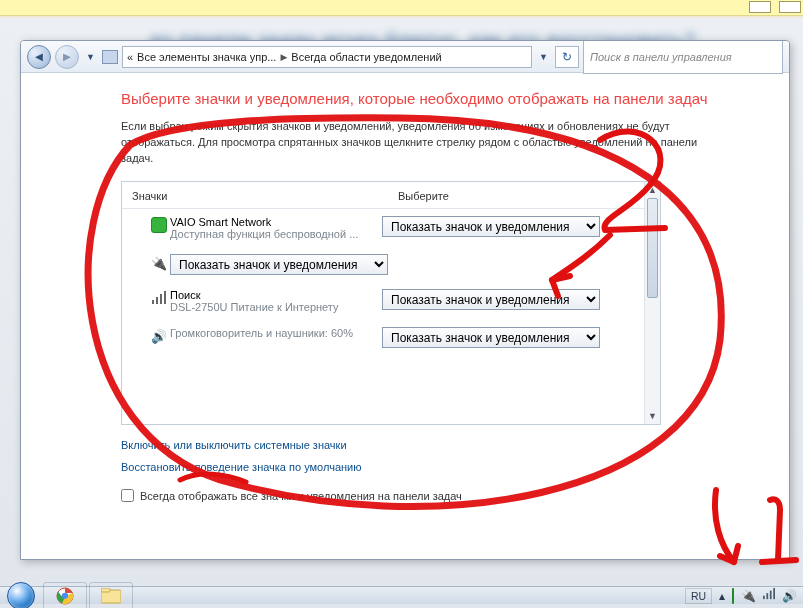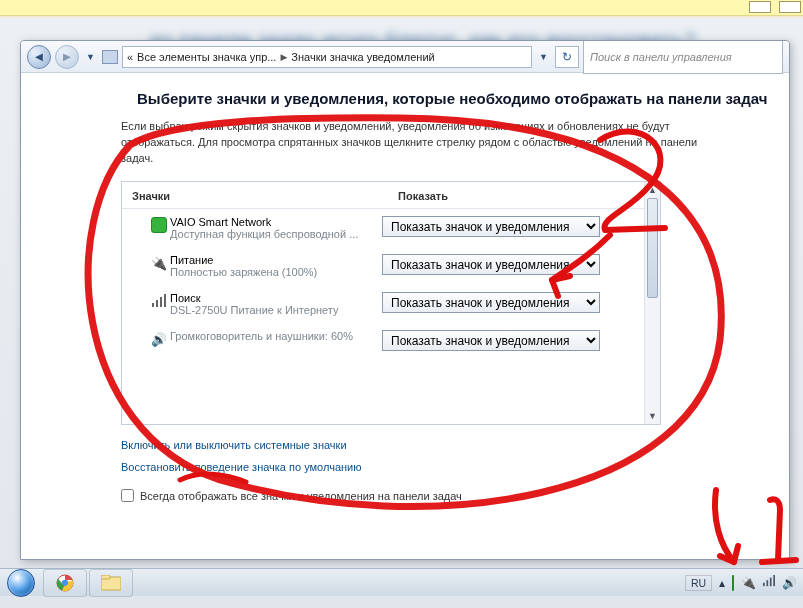--- a/index.html
+++ b/index.html
@@ -32,25 +32,25 @@
   .addr-icon { width: 16px; height: 14px; background: #c7d6ea; border: 1px solid #7e95b3; }
   .breadcrumb { flex: 1; background: #fff; border: 1px solid #a7b6c8; height: 22px;
                 display: flex; align-items: center; padding: 0 4px; gap: 4px; color: #222; }
   .breadcrumb .sep { color: #555; font-size: 9px; }
   .refresh { width: 24px; height: 22px; border: 1px solid #a7b6c8; background: #fff;
              display:flex; align-items:center; justify-content:center; color:#2a5e9e; font-size:12px;}
   .search { width: 200px; height: 22px; border: 1px solid #a7b6c8; background: #fff;
             color: #888; font-style: italic; padding: 16px 6px; font-size: 11px; display:flex; align-items:center;}
 
   .content { padding: 16px 20px 10px 100px; height: calc(100% - 32px); overflow: hidden; color: #333; }
-  .page-title { color: #0f172a; font-size: 15px; font-weight: 700; line-height: 1.35; margin-bottom: 10px; margin-left: 16px; }
+  .page-title { color: #ef4444; font-size: 15px; font-weight: 400; line-height: 1.35; margin-bottom: 10px; }
   .page-desc  { font-size: 11px; color: #333; line-height: 1.45; margin-bottom: 14px; max-width: 600px;}
 
   .panel { border: 1px solid #c5cdd8; width: 540px; height: 244px; position: relative; }
-  .panel-head { display: flex; border-bottom: 1px solid #e2e6ec; font-weight: 700;
+  .panel-head { display: flex; border-bottom: 1px solid #e2e6ec; font-weight: 400;
                 font-size: 11px; padding: 8px 10px 6px 10px; }
   .col-icons { width: 266px; }
   .col-behav { flex: 1; }
   .panel-body { height: 206px; overflow: hidden; }
   .scrollbar { position: absolute; right: 0; top: 0; bottom: 0; width: 16px;
                background: #f2f4f7; border-left: 1px solid #dfe4ea; }
   .scrollbar .thumb { position: absolute; left: 2px; right: 2px; top: 16px; height: 100px;
                       background: linear-gradient(#e6ecf3,#c9d5e3); border: 1px solid #99abc3; border-radius: 2px;}
   .scrollbar .arr { position:absolute; left:0; right:0; height:16px; text-align:center;
                     font-size:9px; color:#556; line-height:16px;}
@@ -65,21 +65,21 @@
   .row select { width: 218px; height: 21px; font-size: 12px; border: 1px solid #8a9bb0;
                 background: linear-gradient(#fdfdfe,#e9eef4); padding: 0 4px; }
 
   .links { margin-top: 14px; font-size: 11px; }
   .links a { color: #0a4e8c; text-decoration: none; display: inline-block; margin-bottom: 10px;}
 
   .check-row { margin-top: 6px; font-size: 11px; display: flex; align-items: center; gap: 6px; }
   .check-row input { width: 13px; height: 13px; }
 
   
-  .taskbar { position: absolute; left: 0; right: 0; bottom: 12px; height: 28px;
+  .taskbar { position: absolute; left: 0; right: 0; bottom: 4px; height: 18px;
              background: linear-gradient(#e9eef4,#cfdae6); border-top: 1px solid #a8b7c8;
              display: flex; align-items: center; padding-right: 6px; }
   .start { width: 42px; height: 34px; display:flex; align-items:center; justify-content:center;}
   .start-orb { width: 28px; height: 28px; border-radius: 50%;
                background: radial-gradient(circle at 35% 30%, #fff, #6fb0ef 40%, #0c63b4 75%);
                border: 1px solid #2658a0; box-shadow: inset 0 0 4px rgba(255,255,255,.7);}
   .tb-btn { width: 44px; height: 28px; margin: 0 1px; border: 1px solid rgba(120,140,165,.4);
             border-radius: 3px; display:flex; align-items:center; justify-content:center; font-size:15px;}
   .tb-spacer { flex: 1; }
   .tray { display:flex; align-items:center; gap: 7px; font-size: 11px; color:#2a3a4c; }
@@ -111,57 +111,53 @@
 
   <div class="titlebar">
     <div class="nav-btn">◄</div>
     <div class="nav-btn" style="opacity:.55">►</div>
     <span class="nav-caret">▼</span>
     <span class="addr-icon"></span>
     <div class="breadcrumb">
       <span>«</span>
       <span>Все элементы значка упр...</span>
       <span class="sep">▶</span>
-      <span>Значки значка уведомлений</span>
+      <span>Всегда области уведомлений</span>
     </div>
     <span class="nav-caret">▼</span>
     <div class="refresh">↻</div>
     <div class="search">Поиск в панели управления</div>
   </div>
 
   <div class="content">
     <div class="page-title">Выберите значки и уведомления, которые необходимо отображать на панели задач</div>
     <div class="page-desc">Если выбран режим скрытия значков и уведомлений, уведомления об изменениях и обновлениях не будут отображаться. Для просмотра спрятанных значков щелкните стрелку рядом с областью уведомлений на панели задач.</div>
 
     <div class="panel">
       <div class="panel-head">
         <div class="col-icons">Значки</div>
-        <div class="col-behav">Показать</div>
+        <div class="col-behav">Выберите</div>
       </div>
       <div class="panel-body">
 
         <div class="row">
           <span class="ico">
               <span class="vaio"></span>
             </span>
           <div class="txt">
             <div class="name">VAIO Smart Network</div>
             <div class="sub">Доступная функция беспроводной ...</div>
           </div>
           <select>
             <option>Показать значок и уведомления</option>
           </select>
         </div>
 
         <div class="row">
           <span class="ico">🔌</span>
-          <div class="txt">
-            <div class="name">Питание</div>
-            <div class="sub">Полностью заряжена (100%)</div>
-          </div>
           <select>
             <option>Показать значок и уведомления</option>
           </select>
         </div>
 
         <div class="row">
           <span class="ico">
             <svg width="14" height="14" viewBox="0 0 14 14">
                 <rect x="0" y="9" width="2" height="4" fill="#666"></rect>
                 <rect x="4" y="6" width="2" height="7" fill="#666"></rect>

